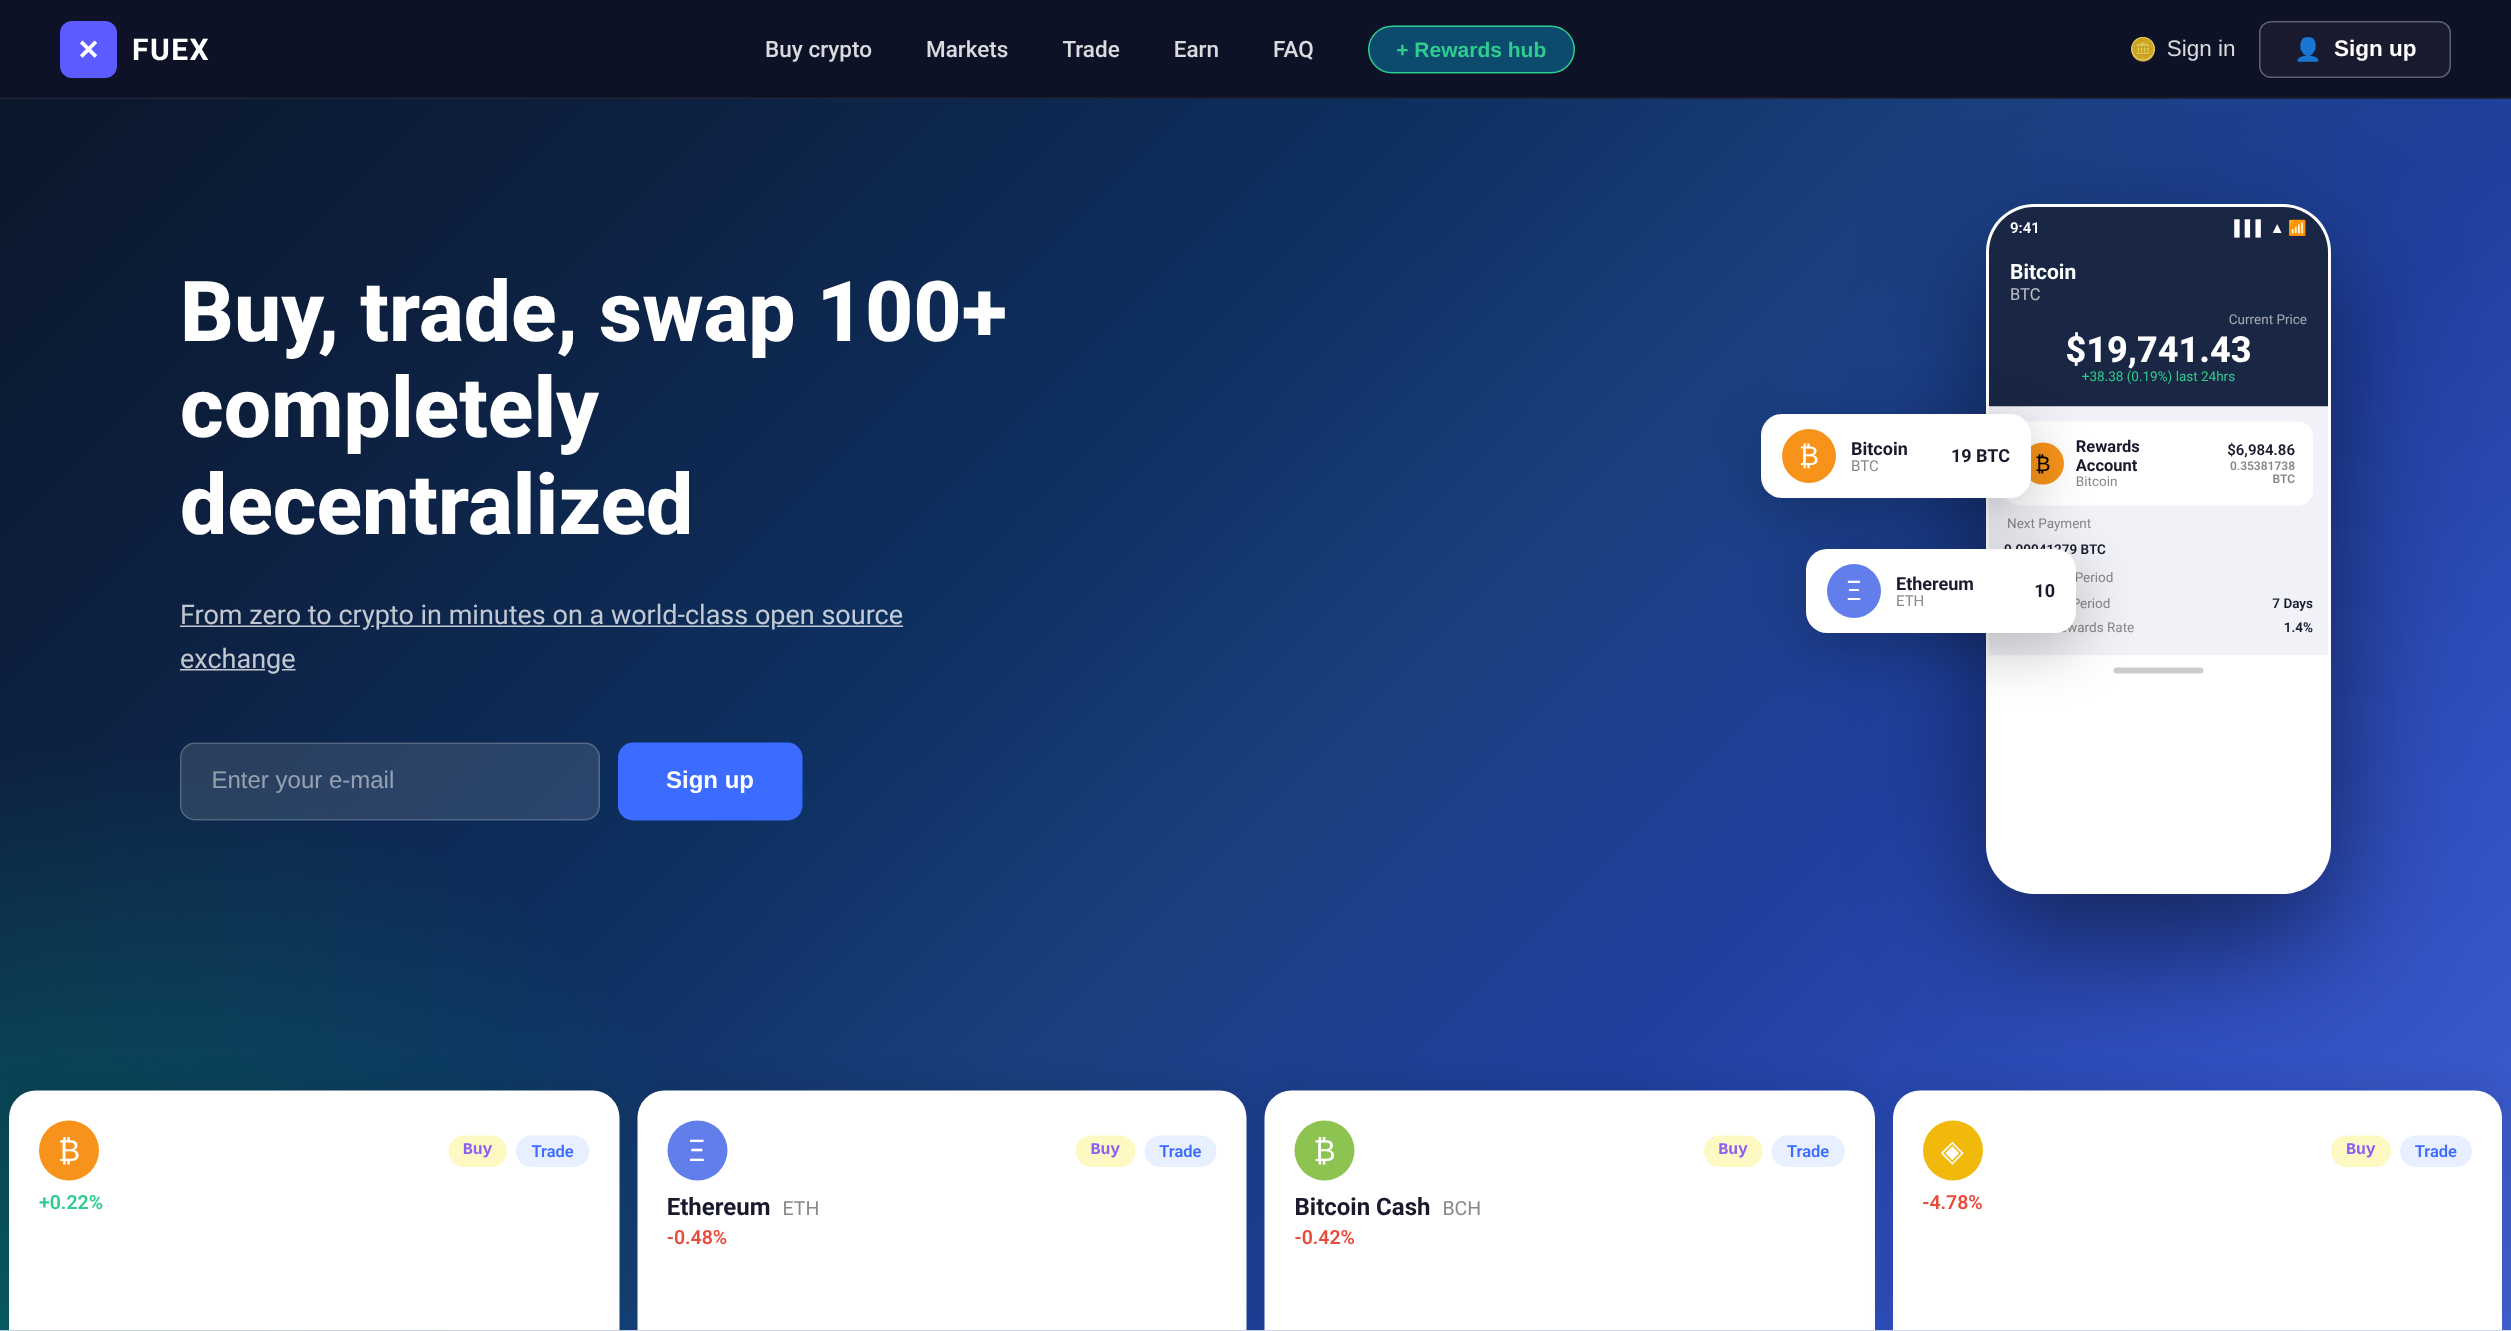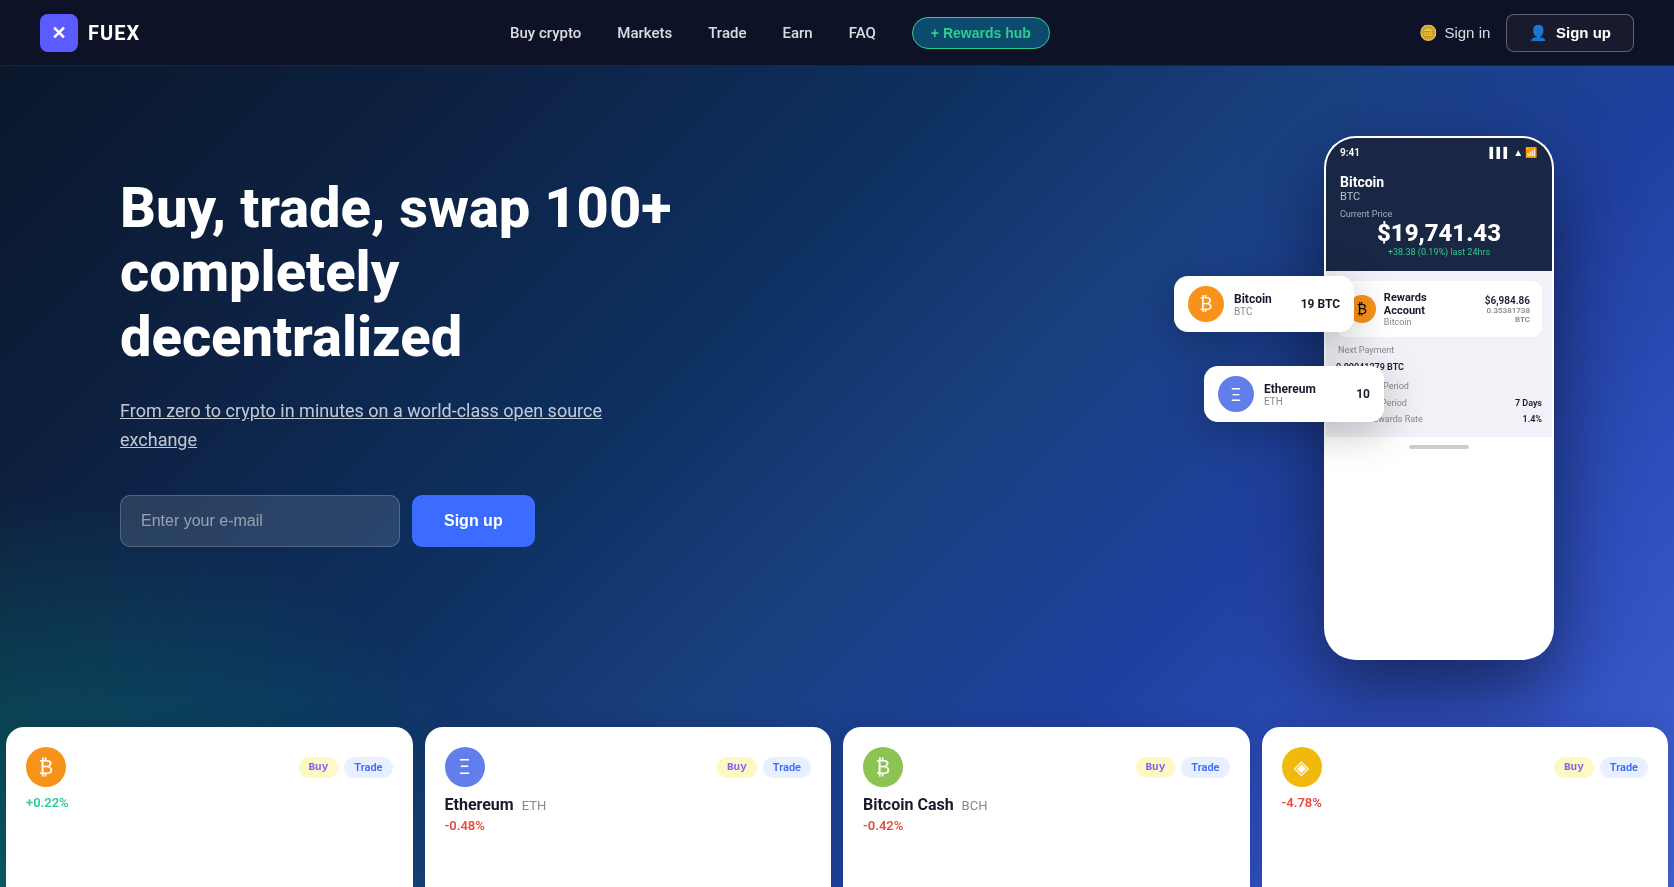--- a/index.html
+++ b/index.html
@@ -114,42 +114,42 @@
       cursor: pointer;
     }
 
     
     .hero-right {
       position: relative; width: 420px; height: 500px; flex-shrink: 0;
       margin-top: -10px;
     }
     .phone-outer {
       position: absolute; right: 40px; top: 0;
-      width: 230px; height: 524px;
+      width: 230px; height: 460px;
       background: white;
       border-radius: 32px;
       box-shadow: 0 30px 80px rgba(0,0,0,0.5);
       overflow: hidden;
       border: 2px solid rgba(255,255,255,0.4);
     }
     .phone-status-bar {
       background: #1a2744;
       height: 28px;
       display: flex; align-items: center; justify-content: space-between;
       padding: 0 14px;
       font-size: 10px; color: white; font-weight: 600;
     }
     .phone-header {
       background: #1a2744;
       padding: 8px 14px 14px;
       color: white;
     }
     .phone-coin-name { font-size: 14px; font-weight: 700; }
     .phone-coin-sym { font-size: 11px; opacity: 0.7; }
-    .phone-price-label { font-size: 9px; color: rgba(255,255,255,0.6); text-align: left; margin-top: 6px; }
+    .phone-price-label { font-size: 9px; color: rgba(255,255,255,0.6); text-align: right; margin-top: 6px; }
     .phone-price { font-size: 24px; font-weight: 800; text-align: center; }
     .phone-price-change { font-size: 9px; color: #2ecc8e; text-align: center; }
     .phone-body { background: #f0f2f7; padding: 10px; }
     .phone-card {
       background: white; border-radius: 10px; padding: 10px 12px;
       margin-bottom: 8px;
       display: flex; align-items: center; justify-content: space-between;
     }
     .phone-card-left { display: flex; align-items: center; gap: 8px; }
     .phone-coin-icon {

